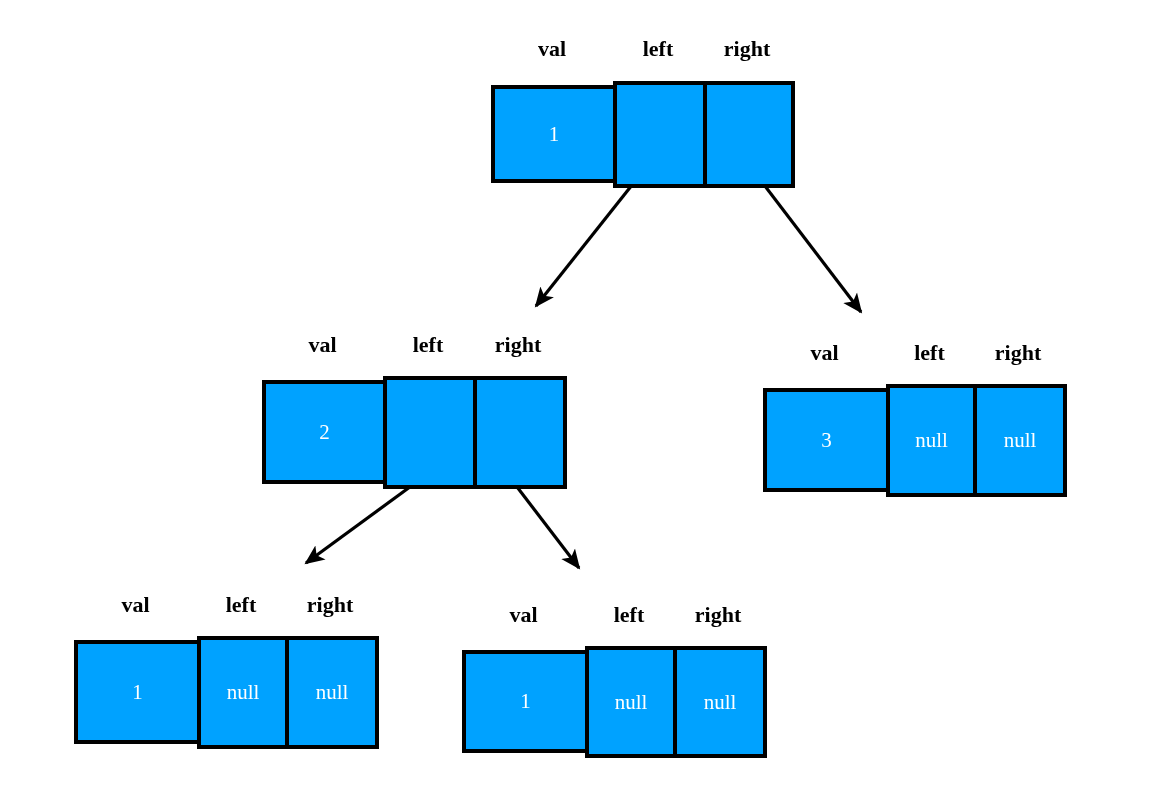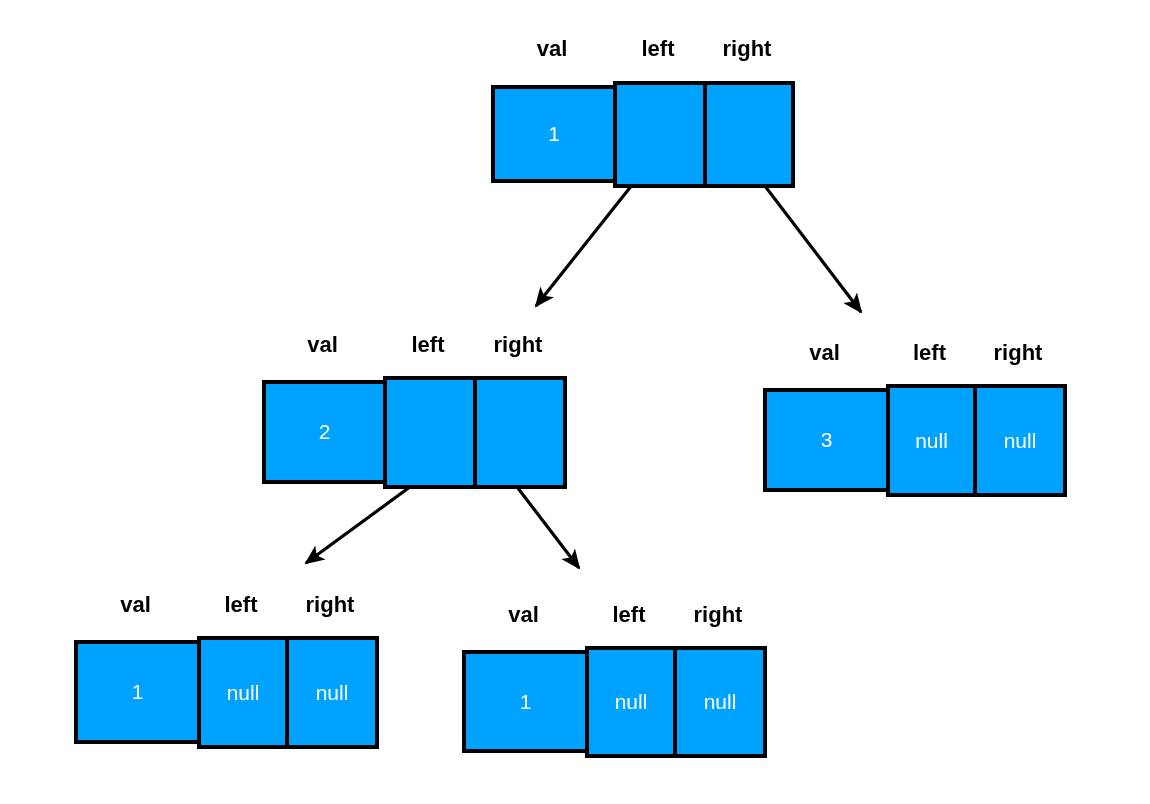--- a/index.html
+++ b/index.html
@@ -6,21 +6,21 @@
     margin: 0;
     padding: 0;
     background: #ffffff;
   }
   #canvas {
     position: relative;
     width: 1150px;
     height: 804px;
     background: #ffffff;
     overflow: hidden;
-    font-family: Liberation Sans, sans-serif;
+    font-family: Liberation Serif, serif;
   }
   .node {
     position: absolute;
   }
   .col-header {
     position: absolute;
     top: 0;
     text-align: center;
     font-weight: bold;
     font-size: 22px;

